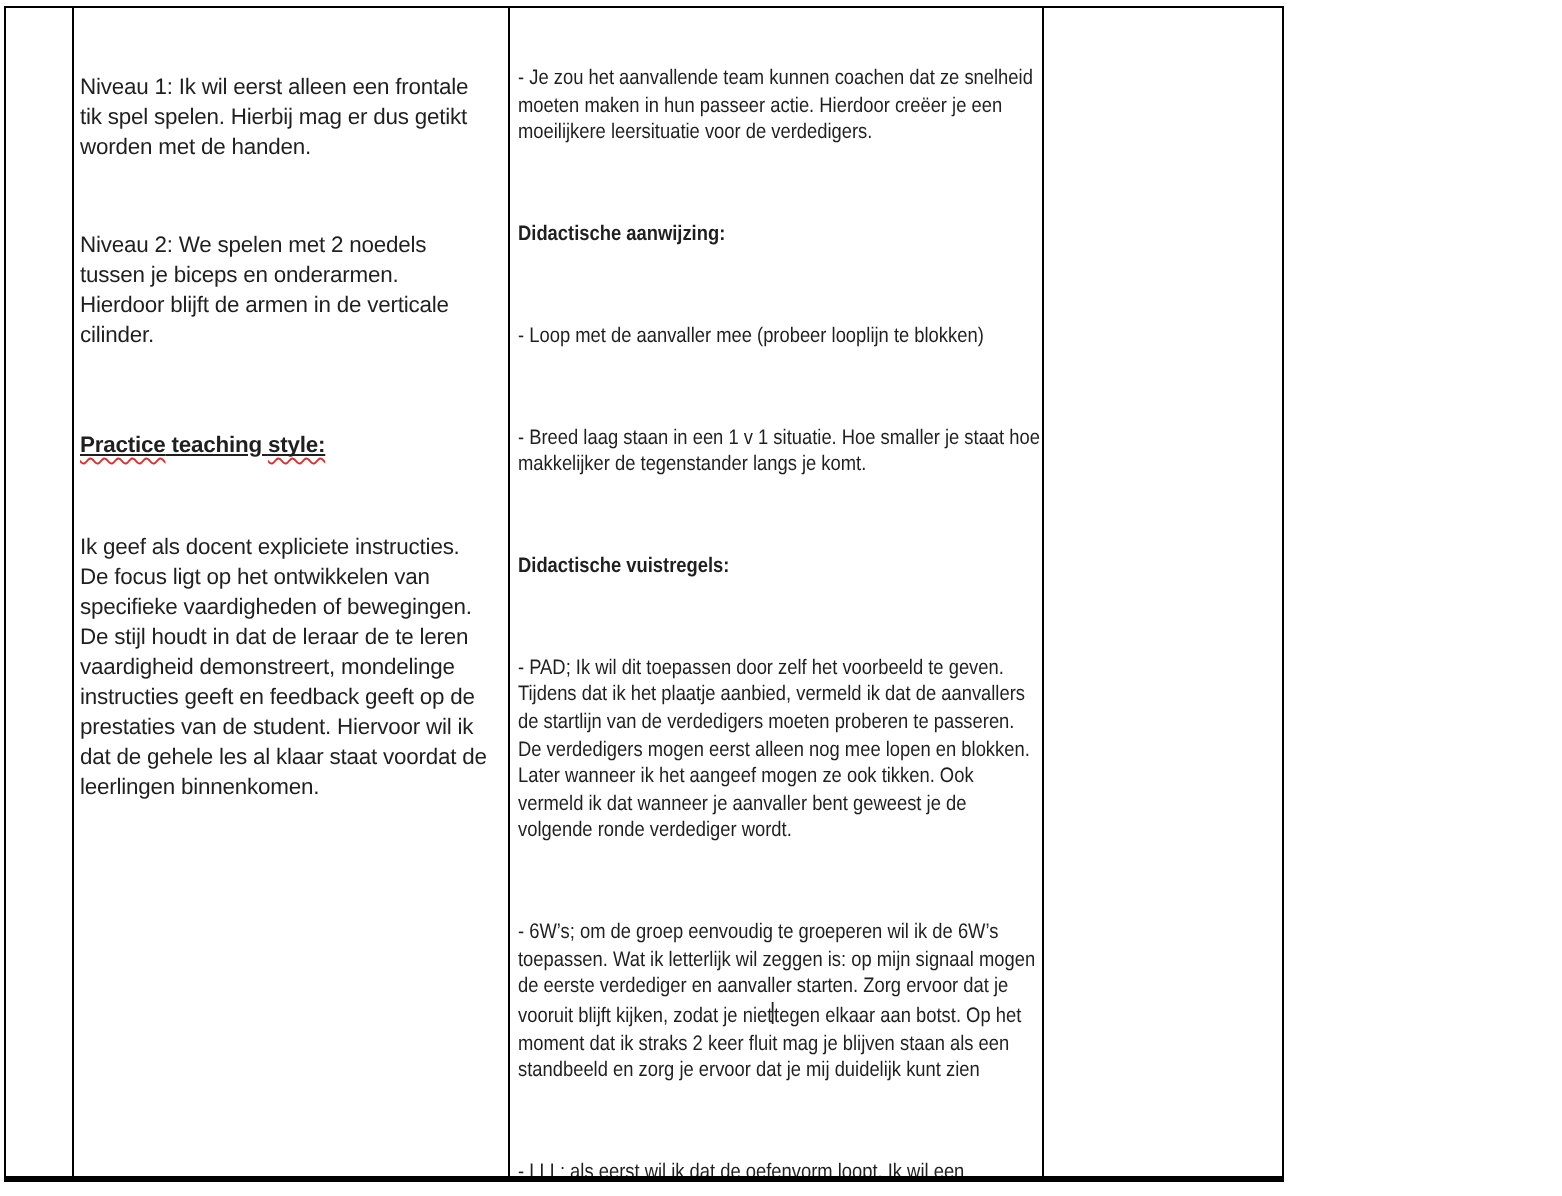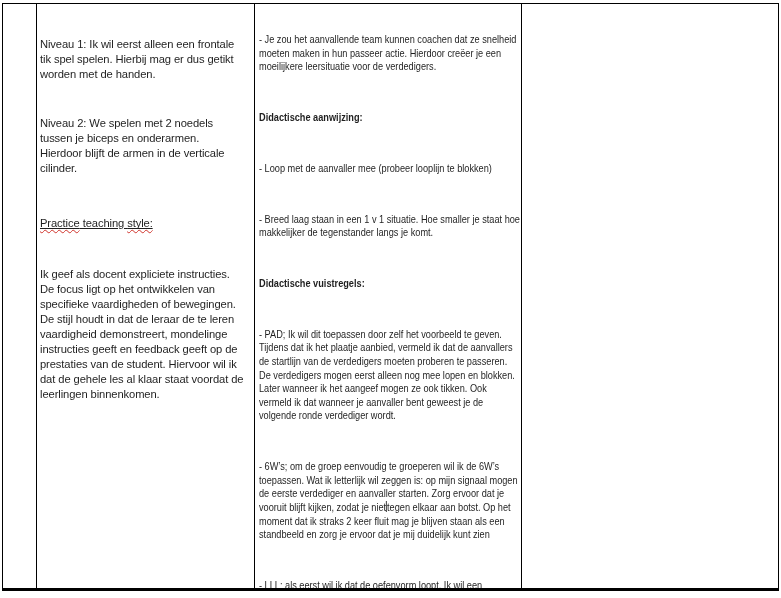--- a/index.html
+++ b/index.html
@@ -8,21 +8,21 @@
     background: #ffffff;
     position: relative;
     overflow: hidden;
     font-family: "Liberation Sans", sans-serif;
     color: #1f1f1f;
     -webkit-font-smoothing: antialiased;
   }
   .doc-table {
     position: absolute;
     left: 2px; top: 3px;
-    width: 777px; height: 588px;
+    width: 640px; height: 588px;
     box-sizing: border-box;
     border: 1px solid #000;
     border-bottom-width: 3px;
     display: flex;
     background: #fff;
   }
   .cell {
     box-sizing: border-box;
     border-right: 1px solid #000;
     overflow: hidden;
@@ -35,21 +35,21 @@
 
   
   .levels-text {
     font-size: 11.2px;
     line-height: 15px;
     white-space: pre;
     letter-spacing: -0.1px;
   }
   .levels-text p { margin: 0 0 4px 0; }
   .levels-heading {
-    font-weight: 400;
+    font-weight: 700;
     margin: 6px 0 6px 0 !important;
   }
   .h-underline { text-decoration: underline; text-decoration-thickness: 1px; }
   .squiggle {
     text-decoration: underline wavy #d0342c;
     text-decoration-skip-ink: none;
     text-underline-offset: 2px;
     text-decoration-thickness: 1px;
   }
 

